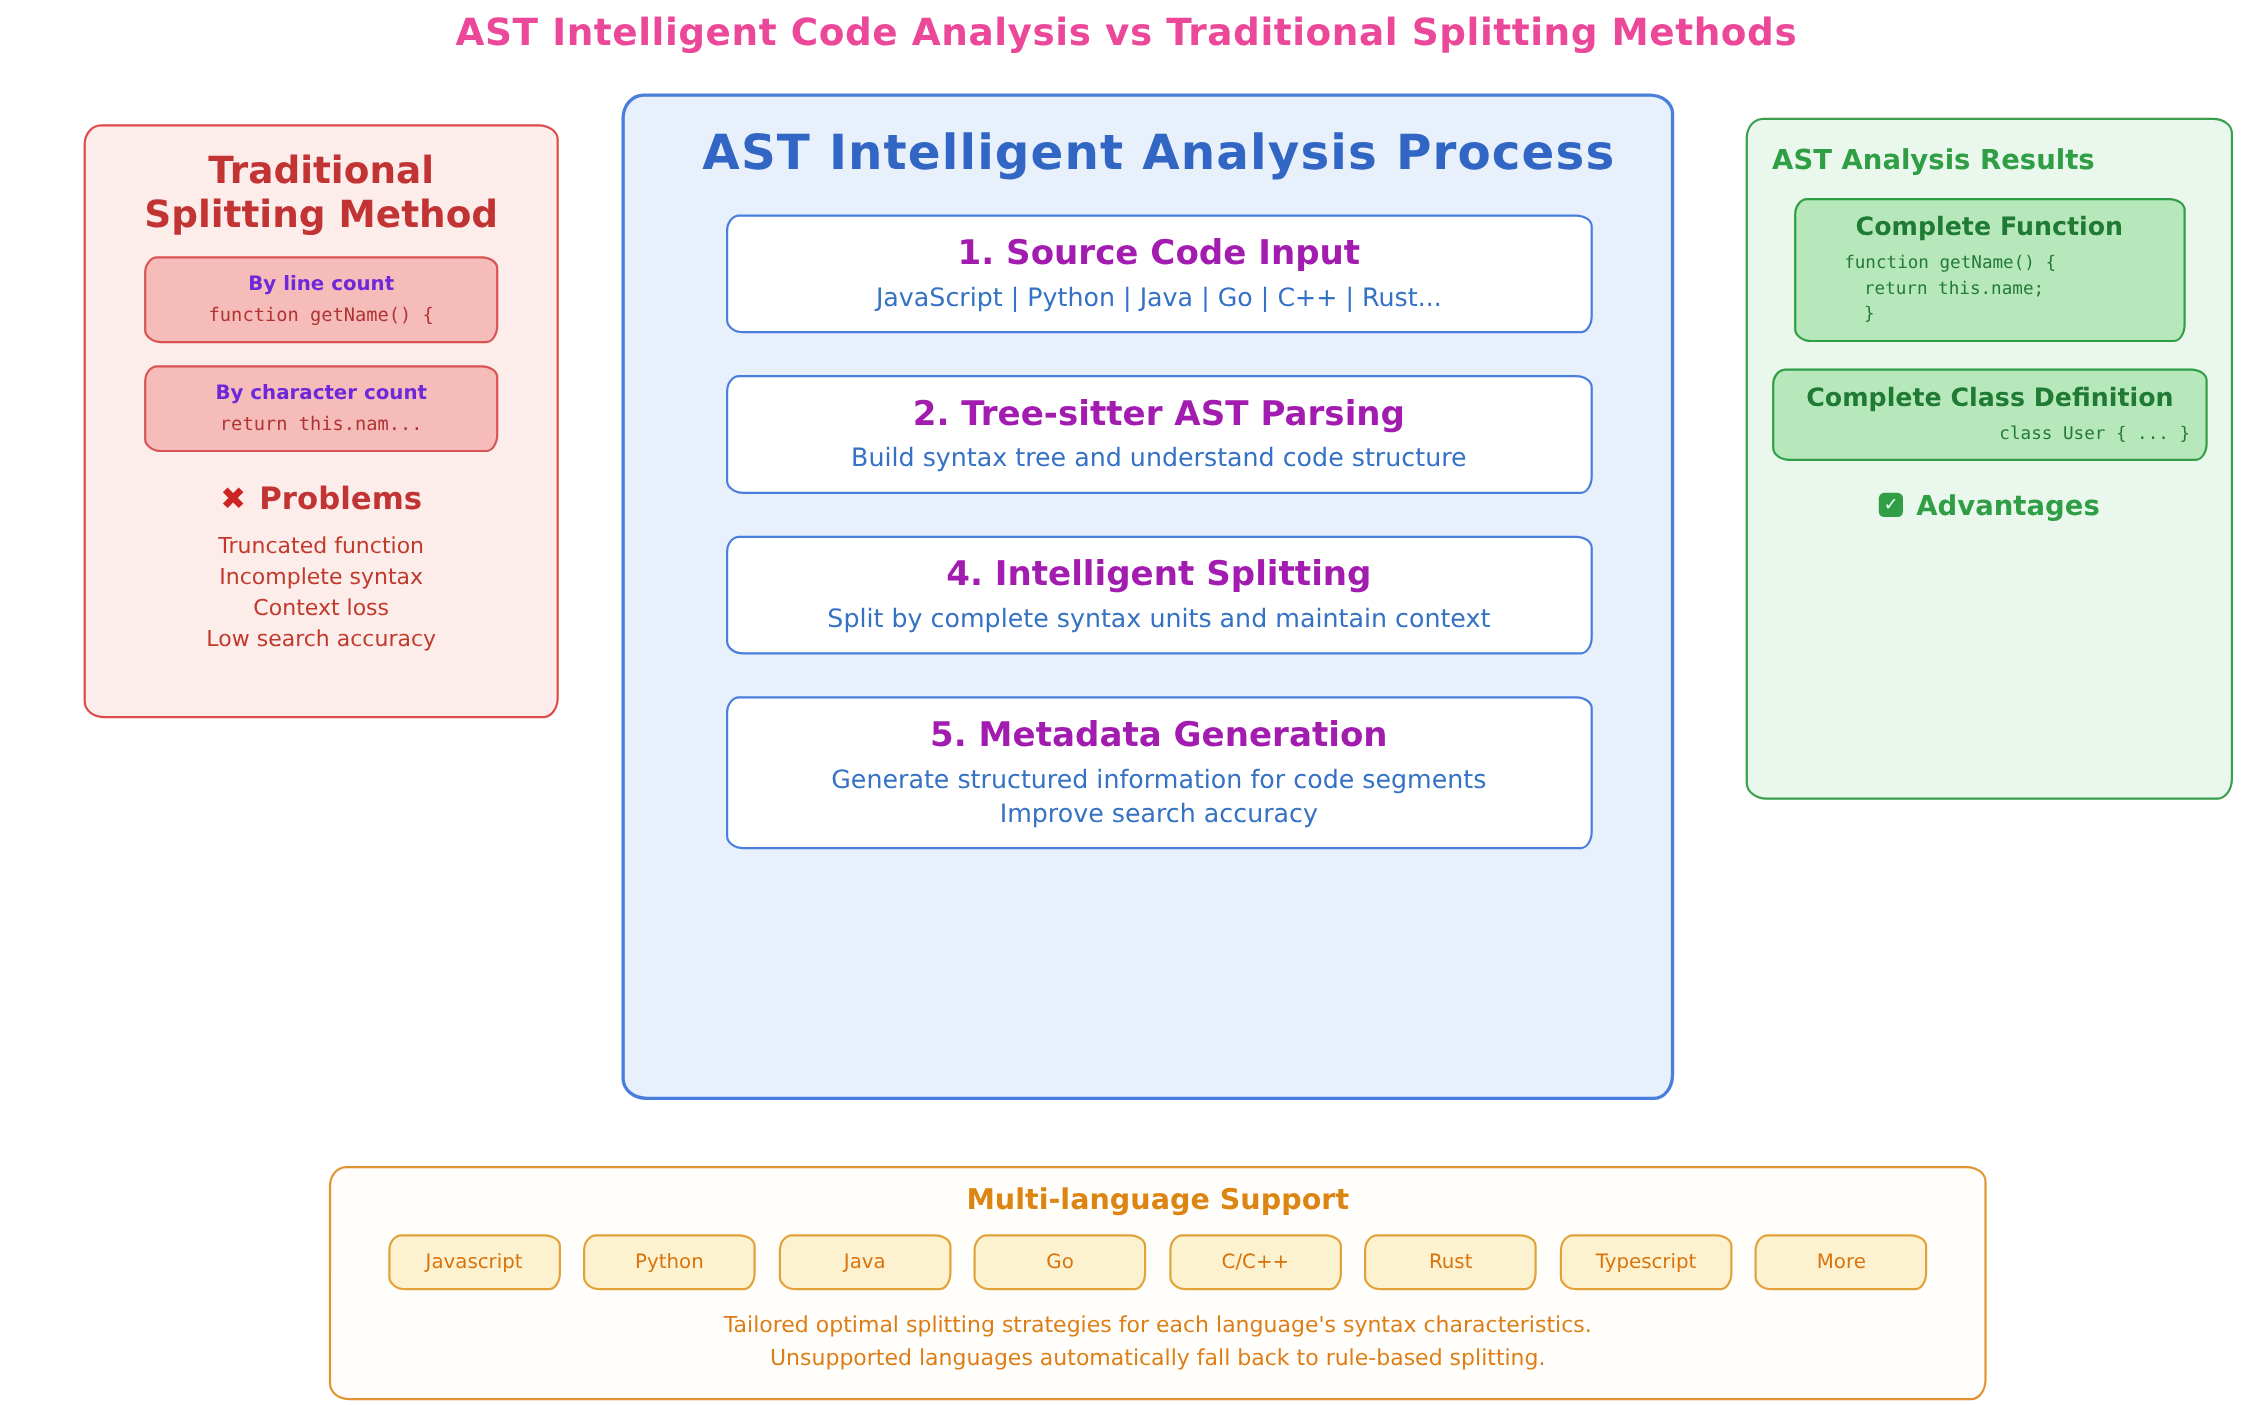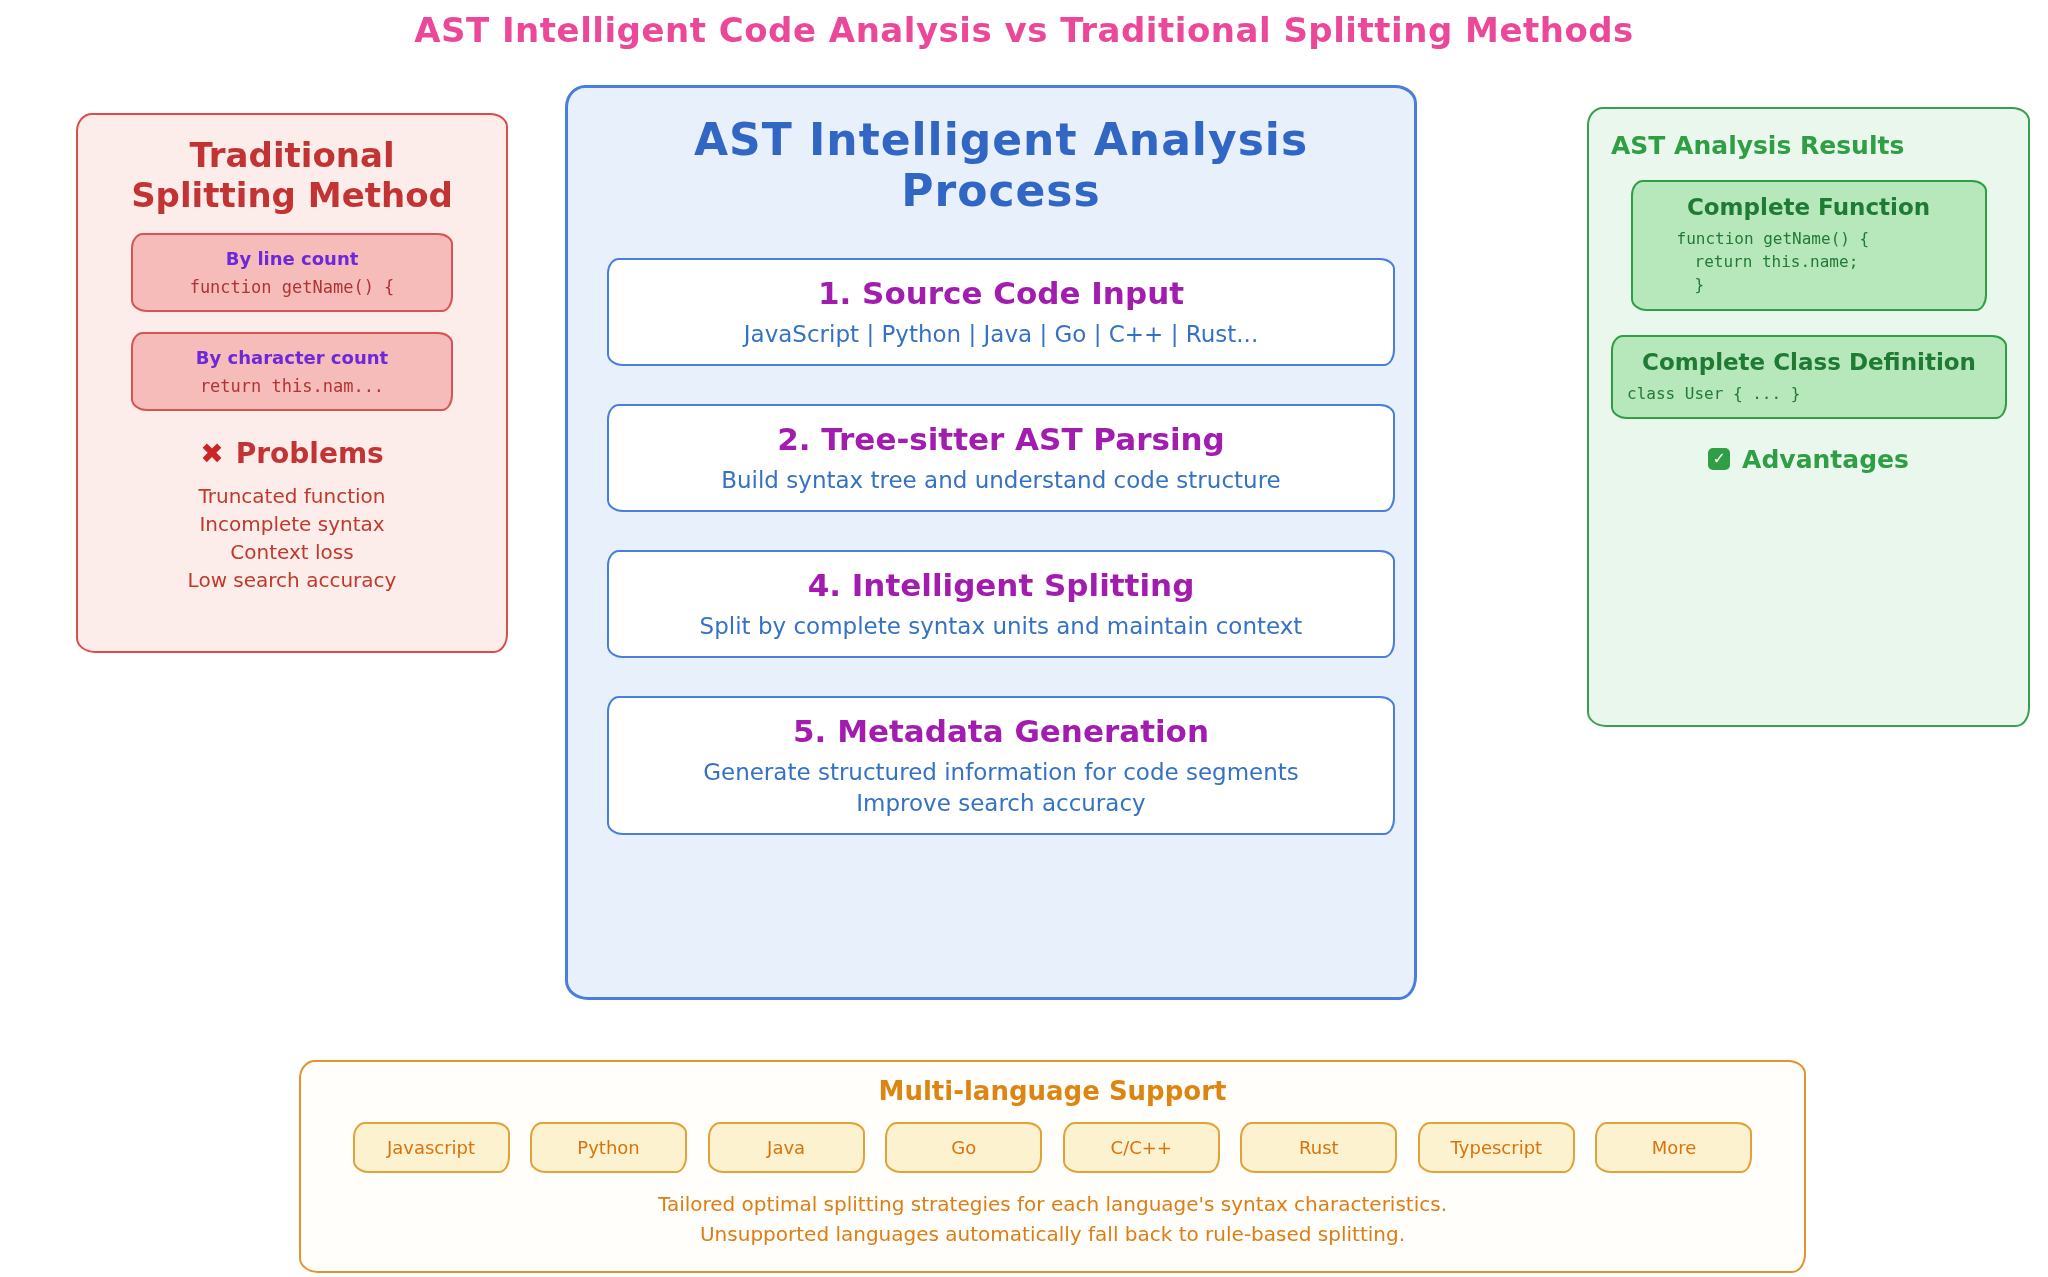--- a/index.html
+++ b/index.html
@@ -86,29 +86,28 @@
     text-align: center;
     font-size: 20px;
     color: #c0392b;
     line-height: 1.4;
   }
 
   
   .blue-panel {
     position: absolute;
     left: 565px; top: 85px;
-    width: 852px; height: 915px;
+    width: 957px; height: 915px;
     background: #e7f0fb;
     border: 3px solid #4a7edd;
     border-radius: 20px 22px 18px 23px / 22px 18px 23px 19px;
     padding: 18px 20px 24px 40px;
     display: flex;
     flex-direction: column;
     align-items: center;
-    gap: 12px;
   }
   .blue-title {
     text-align: center;
     font-size: 44px;
     font-weight: 600;
     color: #3166c4;
     margin: 8px 0 30px 0;
     letter-spacing: 1px;
   }
   .steps {
@@ -167,21 +166,21 @@
   }
   .green-code {
     font-family: "DejaVu Sans Mono", monospace;
     font-size: 16px;
     color: #237a36;
     line-height: 1.45;
     padding-left: 30px;
     white-space: pre;
   }
   .green-code.indent { padding-left: 48px; }
-  .green-code.centered { text-align: left; padding-left: 0; }
+  .green-code.centered { text-align: right; padding-left: 0; }
   .advantages-heading {
     margin-top: 26px;
     display: flex;
     align-items: center;
     justify-content: center;
     gap: 12px;
     font-size: 25px;
     font-weight: 600;
     color: #2f9e44;
   }

